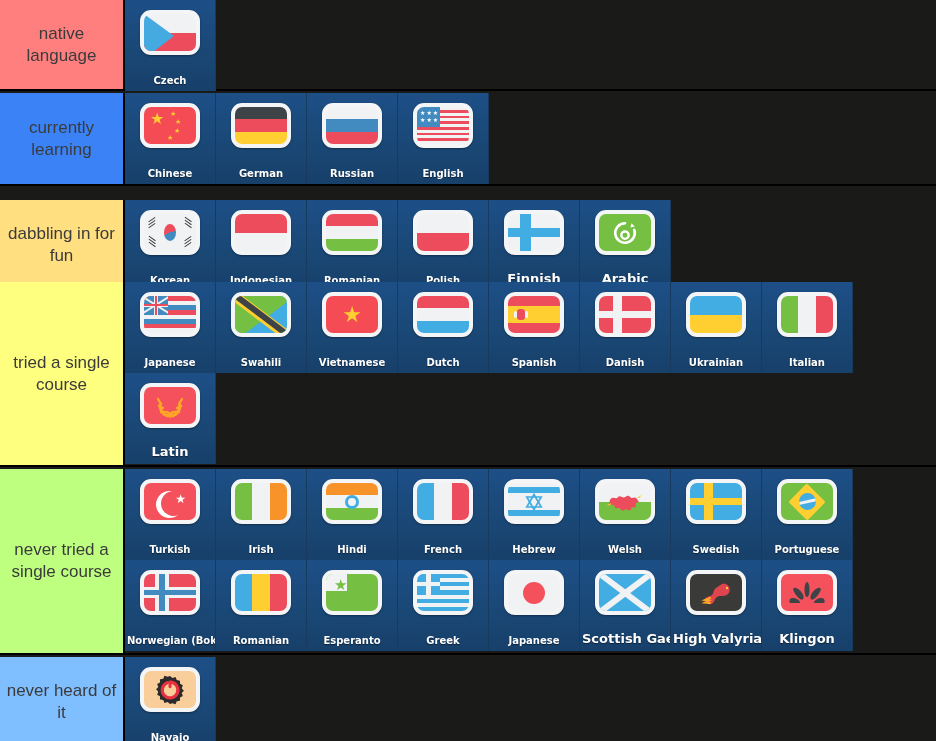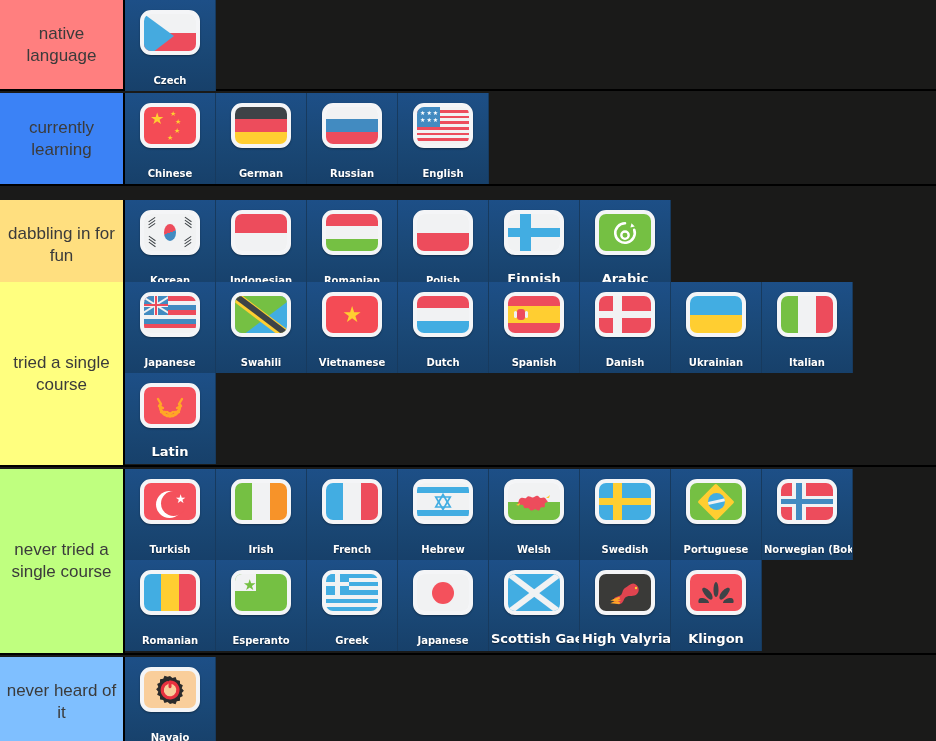--- a/index.html
+++ b/index.html
@@ -430,20 +430,33 @@
                 <div class="band-v" style="background:#75C043;left:0%;width:33.4%"></div>
                 <div class="band-v" style="background:#f1f2f3;left:33.4%;width:33.3%"></div>
                 <div class="band-v" style="background:#F79329;left:66.7%;width:33.3%"></div>
               </div>
             </div>
             <div class="label">Irish</div>
           </div>
           <div class="tile">
             <div class="flag">
               <div class="fl">
+                <div class="band-h" style="background:#F79329;top:0%;height:33.4%"></div>
+                <div class="band-h" style="background:#f1f2f3;top:33.4%;height:33.3%"></div>
+                <div class="band-h" style="background:#75C043;top:66.7%;height:33.3%"></div>
+                <div class="ctr">
+                  <div style="width:14px;height:14px;border-radius:50%;border:3px solid #42ADE2"></div>
+                </div>
+              </div>
+            </div>
+            <div class="label">Hindi</div>
+          </div>
+          <div class="tile">
+            <div class="flag">
+              <div class="fl">
                 <div class="band-v" style="background:#42ADE2;left:0%;width:33.4%"></div>
                 <div class="band-v" style="background:#f1f2f3;left:33.4%;width:33.3%"></div>
                 <div class="band-v" style="background:#ED4C5C;left:66.7%;width:33.3%"></div>
               </div>
             </div>
             <div class="label">French</div>
           </div>
           <div class="tile">
             <div class="flag">
               <div class="fl" style="background:#f1f2f3">

